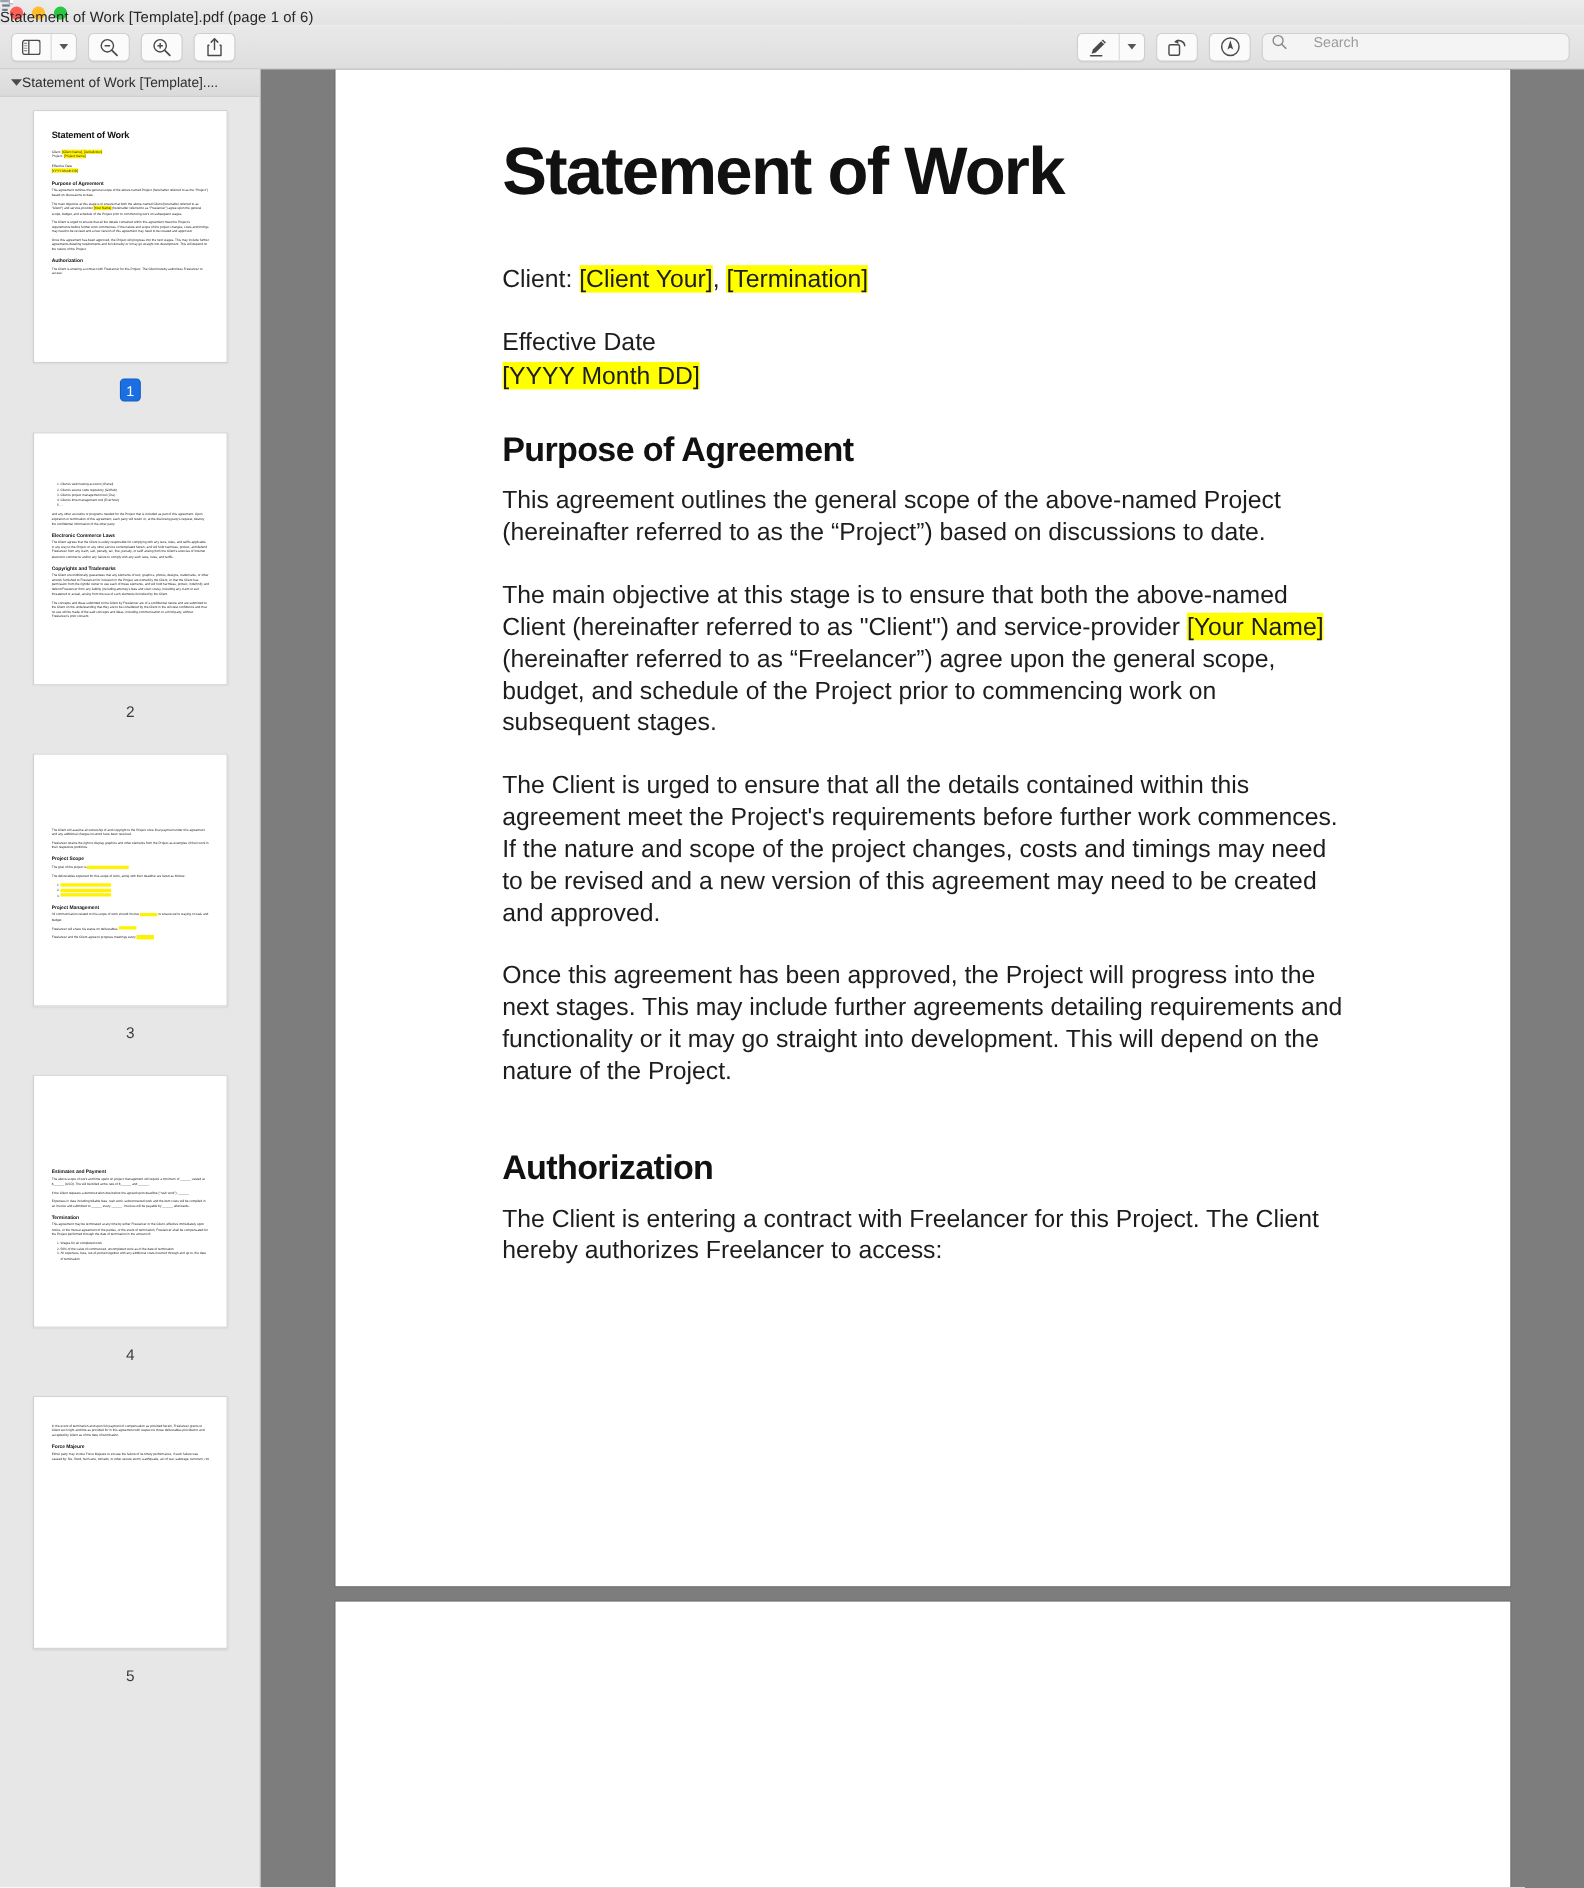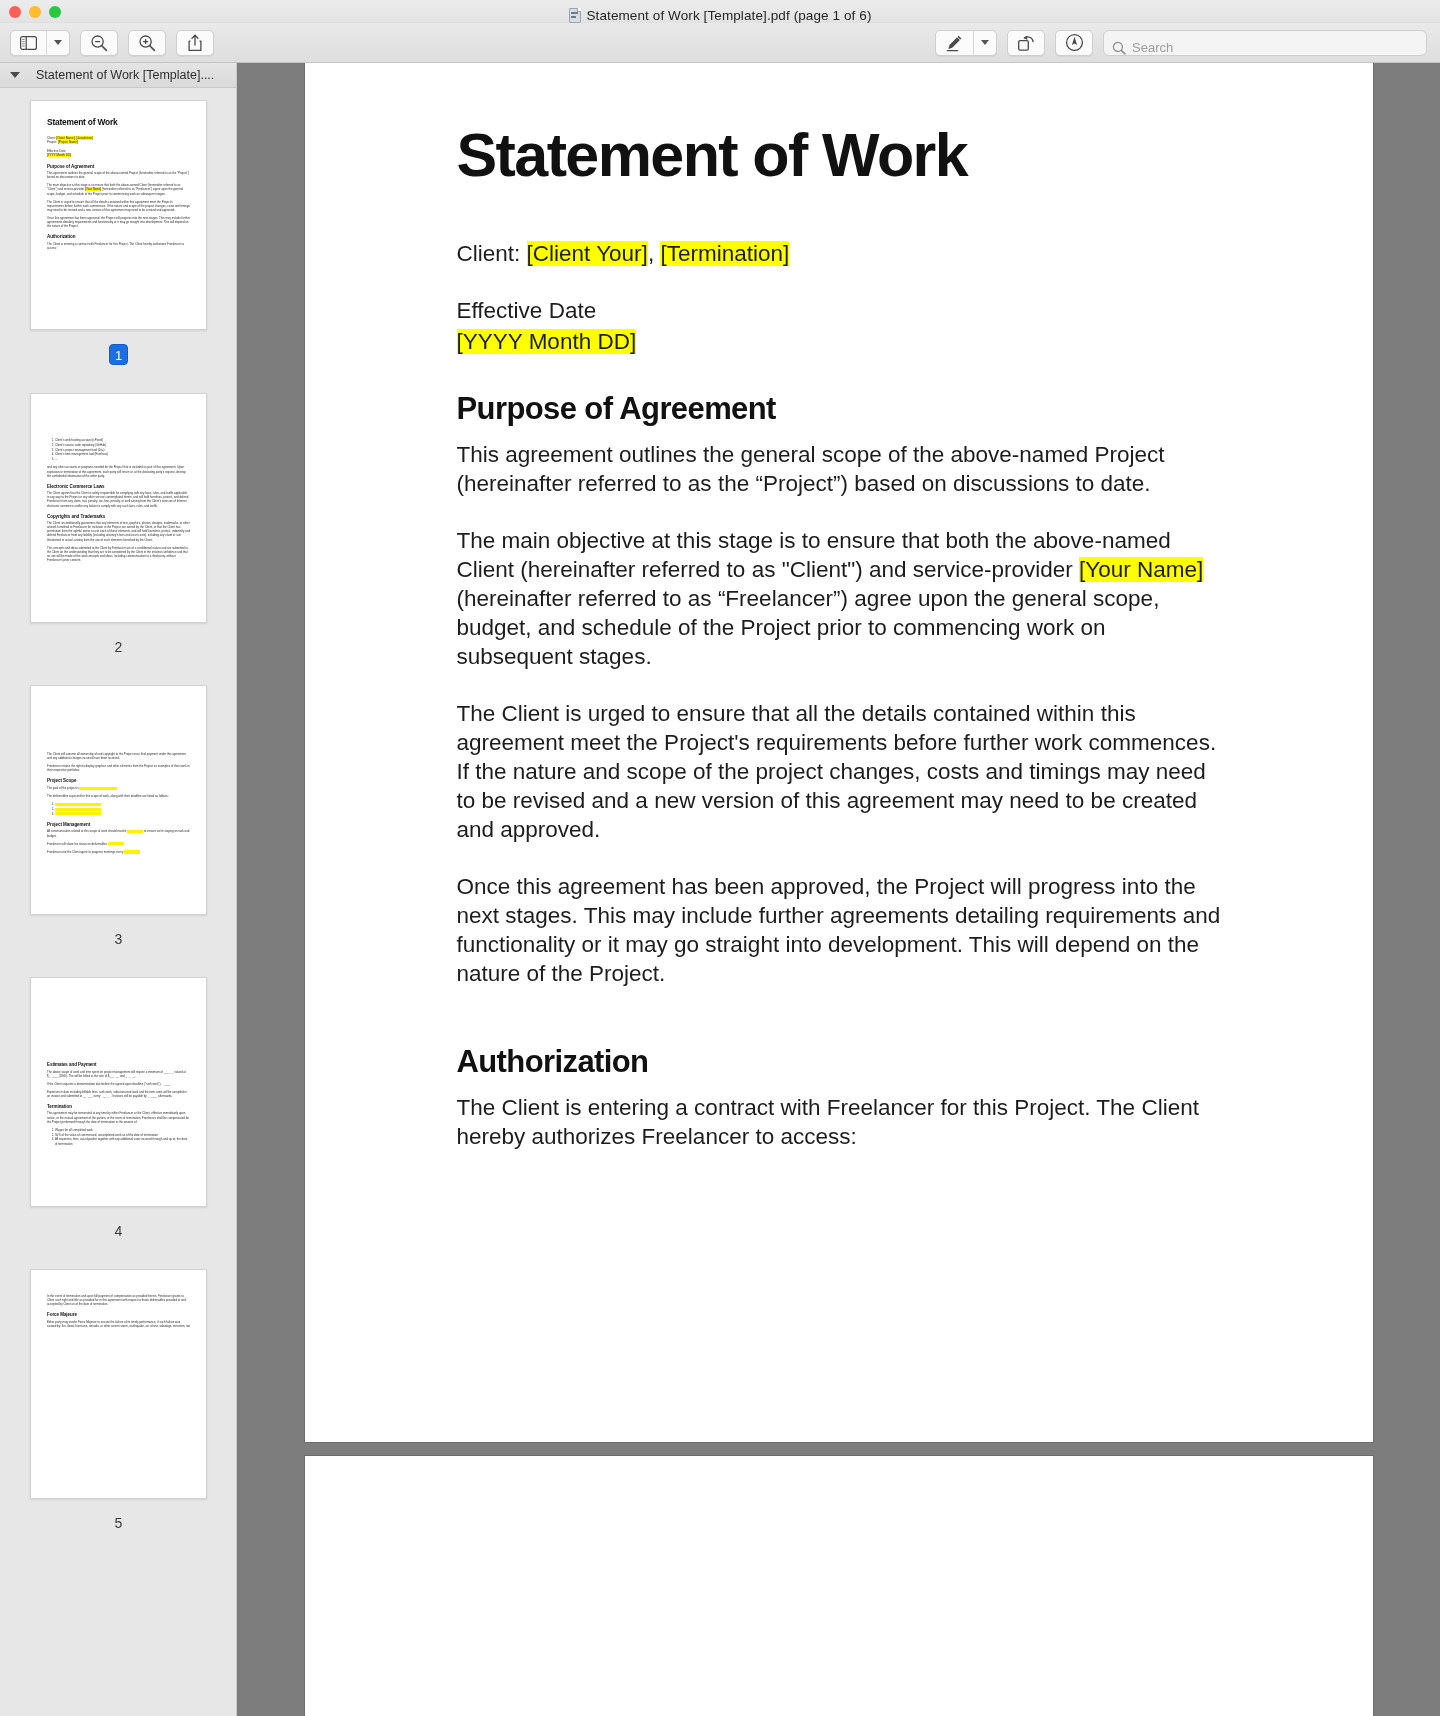--- a/index.html
+++ b/index.html
@@ -21,21 +21,21 @@
     border-bottom: 1px solid #e0e0e0;
     flex: 0 0 23px;
   }
   .traffic { position: absolute; left: 9px; top: 6px; display: flex; gap: 8px; align-items: center; }
   .tl { width: 12px; height: 12px; border-radius: 50%; display:block; }
   .tl-close { background: #ff5f57; }
   .tl-min   { background: #febc2e; }
   .tl-max   { background: #28c840; }
   .title-center {
     position: absolute; left: 0; right: 0; top: 0; height: 23px;
-    display: flex; align-items: flex-end; justify-content: center; gap: 6px;
+    display: flex; align-items: flex-start; justify-content: center; gap: 6px; flex-direction: column;
   }
   .doc-icon { width: 12px; height: 15px; position: relative; display: inline-block; }
   .doc-icon .pg {
     position:absolute; inset:0; background: #d8dce3; border:1px solid #9aa3b0; border-radius:1px;
   }
   .doc-icon .mk { position:absolute; left:2px; top:4px; width:7px; height:2px; background:#6f7b8c; }
   .doc-icon .mk2{ position:absolute; left:2px; top:8px; width:5px; height:2px; background:#6f7b8c; }
   .doc-icon .corner { position:absolute; right:0; top:0; width:4px; height:4px; background:#ffffff; border-left:1px solid #9aa3b0; border-bottom:1px solid #9aa3b0; }
   .title-text { font-size: 13.5px; color: #262626; letter-spacing: .1px; white-space: nowrap; }
 
@@ -61,45 +61,45 @@
   .tbtn.seg { display:flex; padding:0; }
   .tbtn.seg > .seg-part {
     display:flex; align-items:center; justify-content:center;
     height: 24px; padding: 0 9px;
   }
   .tbtn.seg > .seg-part + .seg-part { border-left: 1px solid #d8d8d8; padding: 0 7px; }
   .chev { width: 0; height: 0; border-left: 4px solid transparent; border-right: 4px solid transparent; border-top: 5px solid #555; }
   svg.icn { display:block; }
 
   .searchbox {
-    width: 324px; height: 26px;
+    width: 280px; height: 26px;
     background: #f4f4f4;
     border: 1px solid #cfcfcf;
     border-radius: 6px;
-    display: flex; align-items: flex-end; gap: 6px;
+    display: flex; align-items: flex-start; gap: 24px;
     padding: 0 8px;
   }
   .search-ph { font-size: 13px; color: #9c9c9c; }
 
   
   .body { flex: 1 1 auto; display: flex; min-height: 0; }
 
   
   .sidebar {
     width: 237px; flex: 0 0 237px;
     background: #e7e7e7;
     border-right: 1px solid #c9c9c9;
     display: flex; flex-direction: column;
     overflow: hidden;
   }
   .sb-header {
     height: 25px; flex: 0 0 25px;
     background: linear-gradient(to bottom, #e4e4e4, #dadada);
     border-bottom: 1px solid #cacaca;
-    display: flex; align-items: center; gap: 16px; padding-left: 10px;
+    display: flex; align-items: center; gap: 0; padding-left: 10px;
   }
   .disclosure { width: 0; height: 0; border-left: 5px solid transparent; border-right: 5px solid transparent; border-top: 6px solid #4b4b4b; }
   .sb-title { font-size: 12.5px; color: #2f2f2f; white-space: nowrap; overflow: hidden; }
   .sb-list { flex: 1 1 auto; overflow: hidden; padding-top: 12px; }
 
   .thumb-wrap { width: 237px; display: flex; flex-direction: column; align-items: center; }
   .thumb {
     width: 177px; height: 230px;
     background: #ffffff;
     border: 1px solid #d2d2d2;

